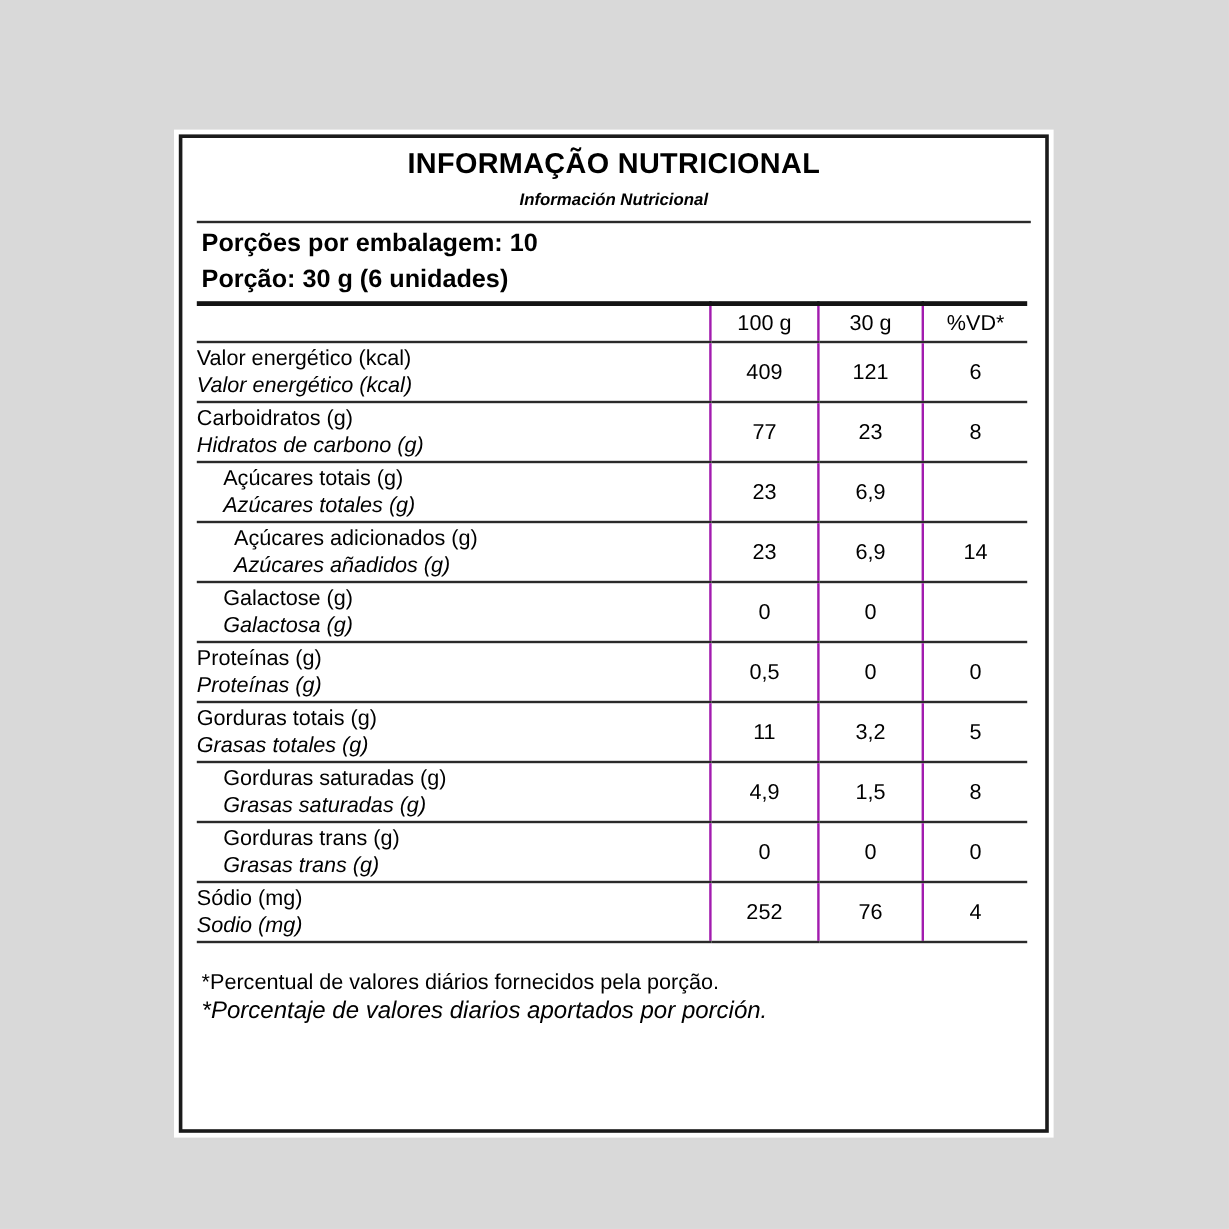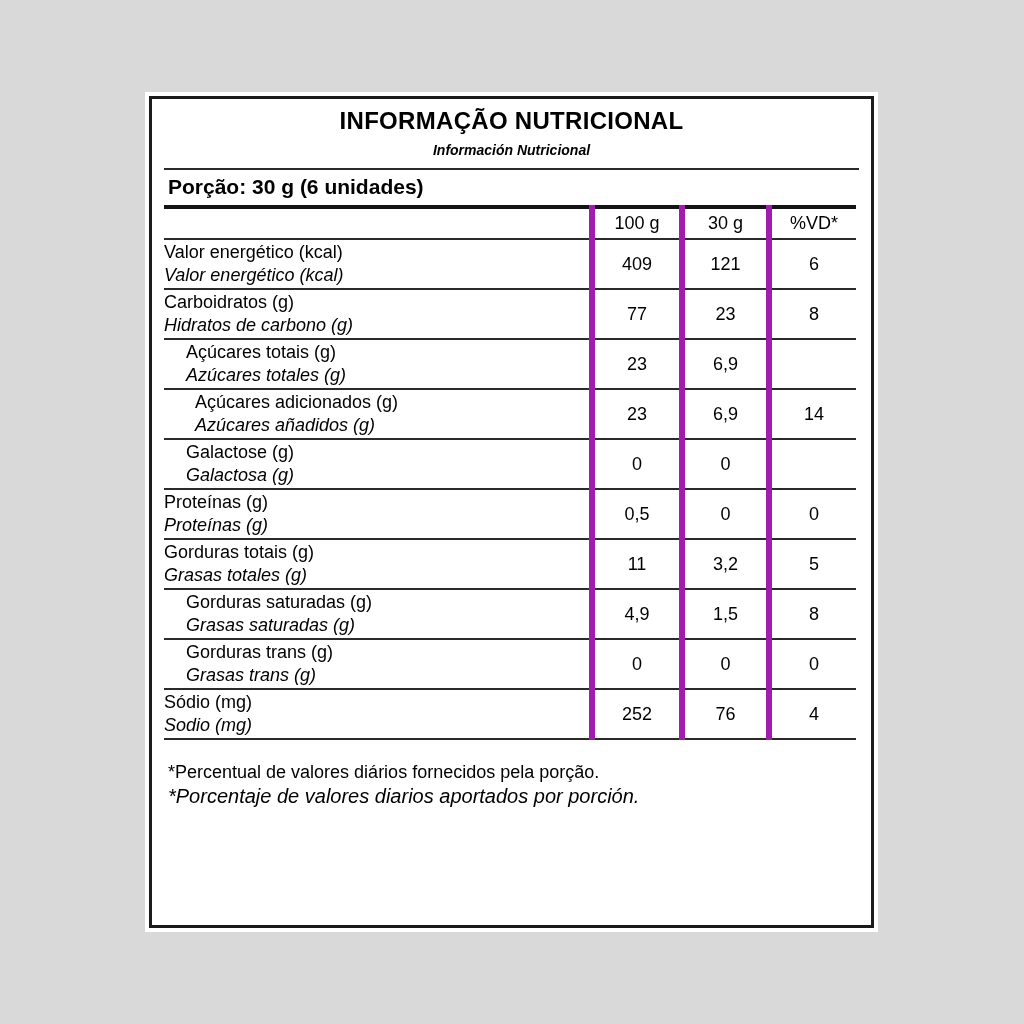--- a/index.html
+++ b/index.html
@@ -7,21 +7,21 @@
     padding: 0;
     width: 1024px;
     height: 1024px;
     background: #d9d9d9;
     font-family: "Liberation Sans", sans-serif;
     color: #000;
   }
   .card {
     position: absolute;
     left: 145px;
-    top: 92px;
+    top: 108px;
     width: 733px;
     height: 840px;
     background: #ffffff;
     box-sizing: border-box;
     padding: 4px;
   }
   .card-inner {
     border: 3px solid #1b1b1b;
     height: 100%;
     box-sizing: border-box;
@@ -66,21 +66,21 @@
   table.nutri th,
   table.nutri td {
     border-top: 2px solid #2a2a2a;
     border-bottom: 2px solid #2a2a2a;
     padding: 0;
     font-size: 18px;
     font-weight: normal;
   }
   table.nutri th + th,
   table.nutri td + td {
-    border-left: 6px solid #a21caf;
+    border-left: 2px solid #a21caf;
     text-align: center;
   }
   tr.head-row { height: 32px; }
   tr.head-row th { text-align: center; vertical-align: middle; }
   tr.data-row { height: 50px; }
   td.name {
     text-align: left;
     vertical-align: middle;
     padding: 2px 4px 2px 6px;
   }
@@ -101,20 +101,21 @@
 
 <div class="card">
   <div class="card-inner">
 
     <div class="title">INFORMAÇÃO NUTRICIONAL</div>
     <div class="subtitle">Información Nutricional</div>
 
     <hr class="rule-thin">
 
     <div class="serving">
+      <div class="serving-line">Porções por embalagem: 10</div>
       <div class="serving-line">Porção: 30 g (6 unidades)</div>
     </div>
 
     <table class="nutri">
       <colgroup>
         <col style="width:428px">
         <col style="width:90px">
         <col style="width:87px">
         <col style="width:87px">
       </colgroup>

